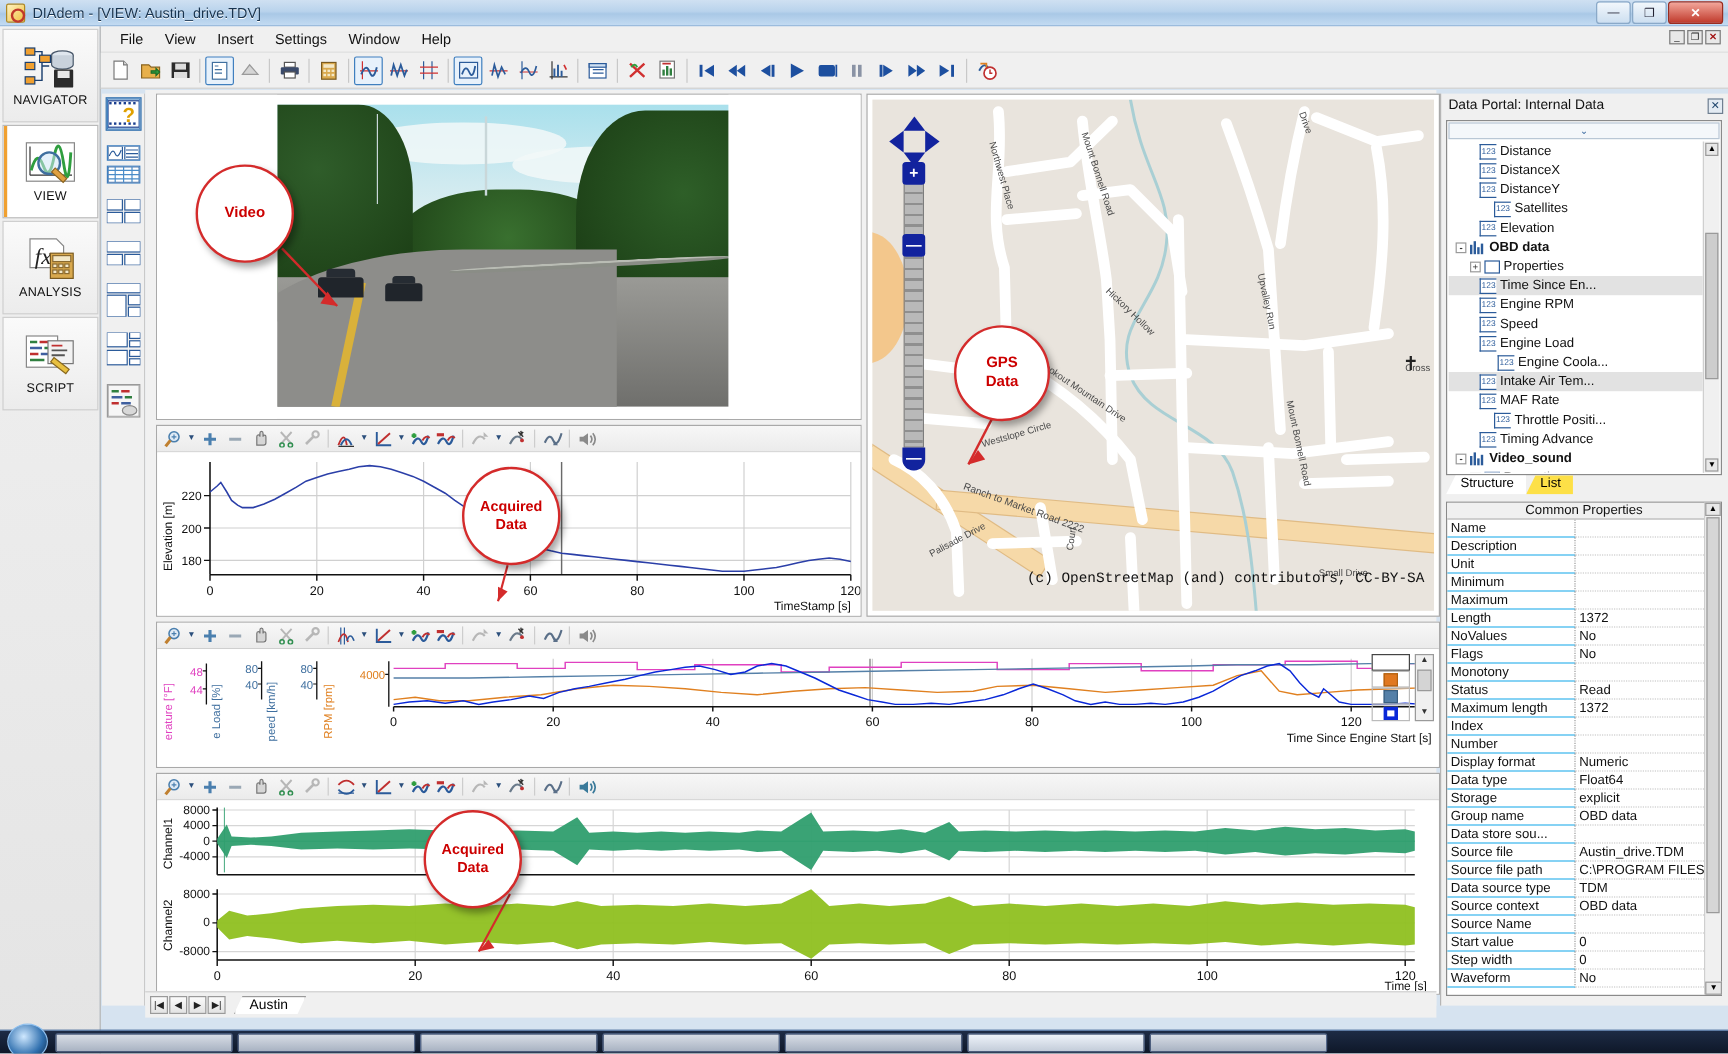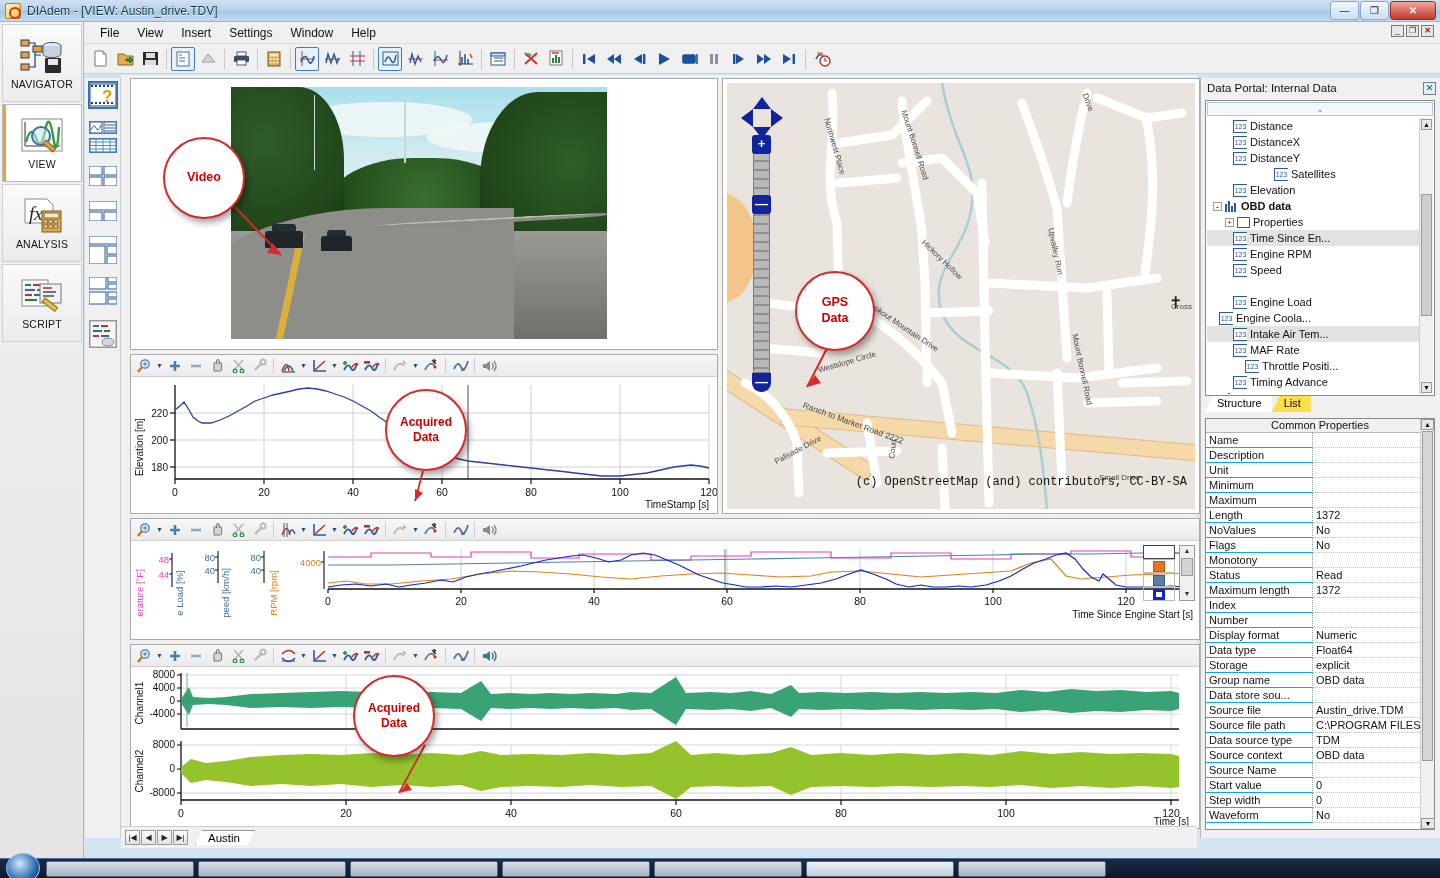--- a/index.html
+++ b/index.html
@@ -1312,21 +1312,21 @@
           <span>Distance</span>
           </div>
         <div class="trow" style="padding-left:26px;">
           <span class="tnum">123</span>
           <span>DistanceX</span>
           </div>
         <div class="trow" style="padding-left:26px;">
           <span class="tnum">123</span>
           <span>DistanceY</span>
           </div>
-        <div class="trow" style="padding-left:38px;margin-left:29px;">
+        <div class="trow" style="padding-left:38px;">
           <span class="tnum">123</span>
           <span>Satellites</span>
           </div>
         <div class="trow" style="padding-left:26px;">
           <span class="tnum">123</span>
           <span>Elevation</span>
           </div>
 
         <div class="trow grp" style="padding-left:6px;">
           <span class="texp">-</span>
@@ -1352,25 +1352,25 @@
           <span>Time Since En...</span>
           </div>
         <div class="trow" style="padding-left:26px;">
           <span class="tnum">123</span>
           <span>Engine RPM</span>
           </div>
         <div class="trow" style="padding-left:26px;">
           <span class="tnum">123</span>
           <span>Speed</span>
           </div>
-        <div class="trow" style="padding-left:26px;margin-top:16px;">
+        <div class="trow" style="padding-left:26px;">
           <span class="tnum">123</span>
           <span>Engine Load</span>
           </div>
-        <div class="trow" style="padding-left:12px;">
+        <div class="trow" style="padding-left:41px;">
           <span class="tnum">123</span>
           <span>Engine Coola...</span>
           </div>
         <div class="trow sel" style="padding-left:26px;">
           <span class="tnum">123</span>
           <span>Intake Air Tem...</span>
           </div>
         <div class="trow" style="padding-left:26px;">
           <span class="tnum">123</span>
           <span>MAF Rate</span>

